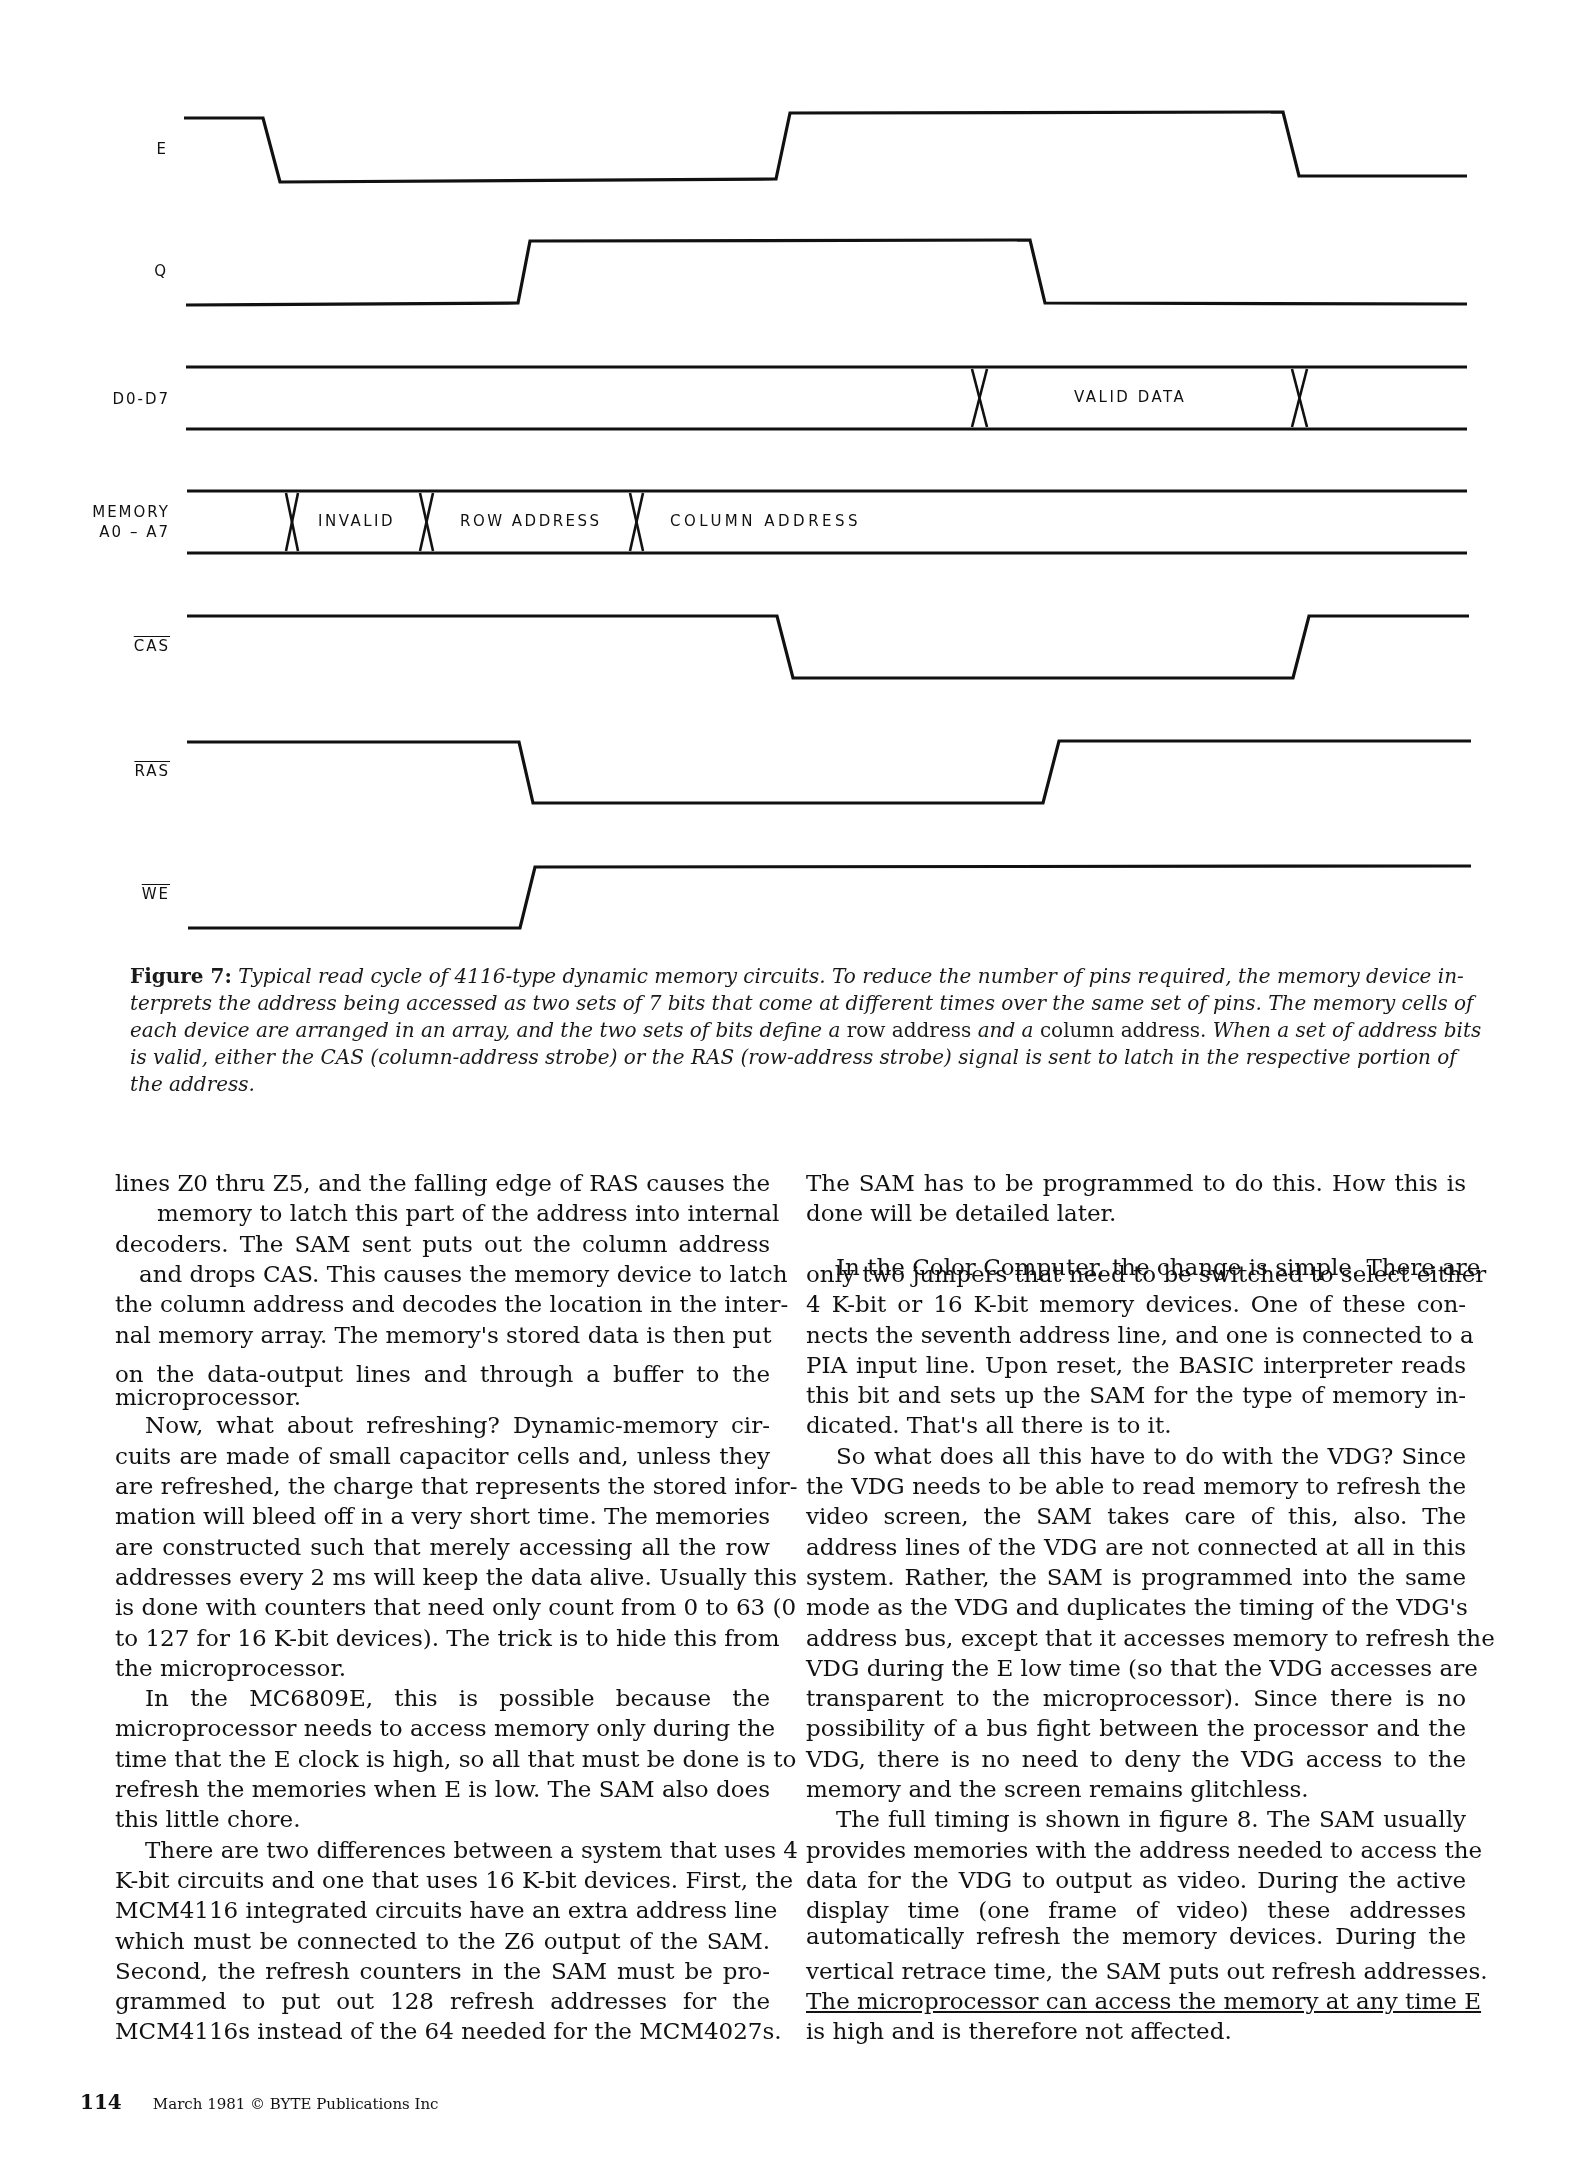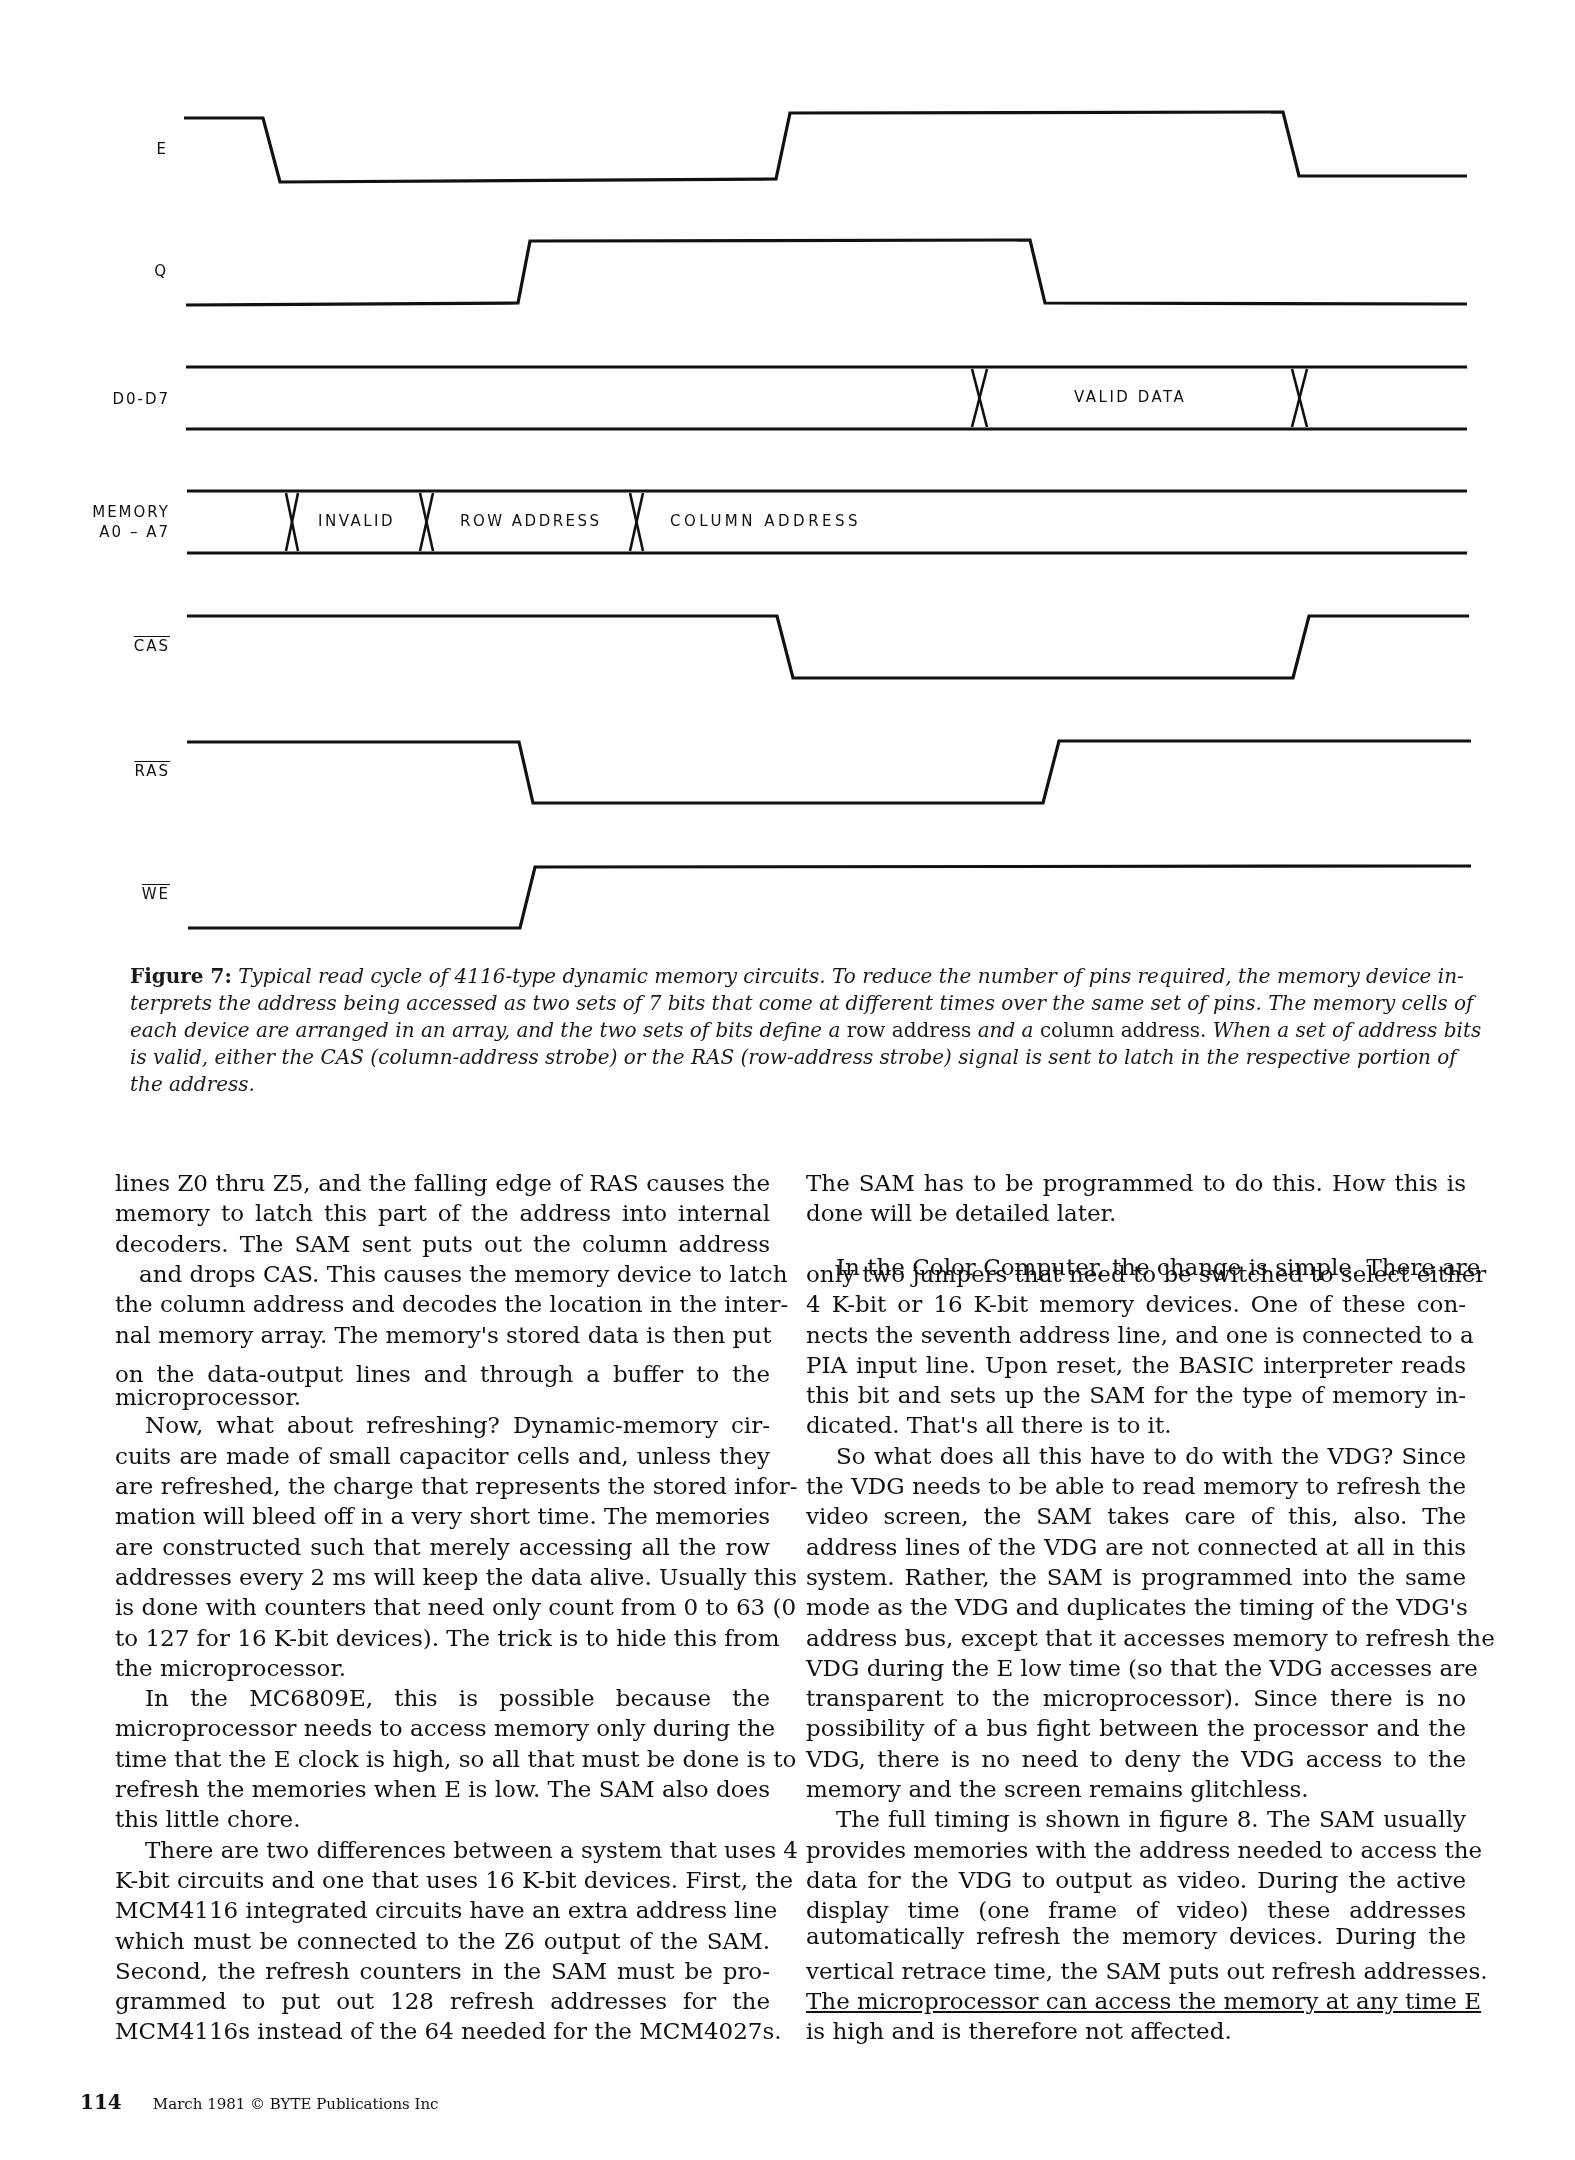--- a/index.html
+++ b/index.html
@@ -85,21 +85,21 @@
   <div class="cline" style="top:27px;">terprets the address being accessed as two sets of 7 bits that come at different times over the same set of pins. The memory cells of</div>
   <div class="cline" style="top:54px;">
     <span>each device are arranged in an array, and the two sets of bits define a</span><span class="up"> row address </span><span>and a</span><span class="up"> column address. </span><span>When a set of address bits</span>
   </div>
   <div class="cline" style="top:81px;">is valid, either the CAS (column-address strobe) or the RAS (row-address strobe) signal is sent to latch in the respective portion of</div>
   <div class="cline" style="top:108px;">the address.</div>
 </div>
 
 <div class="col left" id="col-left">
     <div class="bline" style="top: 0px; width: 655px;"><span style="white-space: nowrap;">lines Z0 thru Z5, and the falling edge of RAS causes the</span></div>
-    <div class="bline" style="top: 30.3px; width: 655px;"><span style="white-space: nowrap;">memory to latch this part of the address into internal</span></div>
+    <div class="bline" style="top: 30.3px; width: 655px;"><span style="white-space: nowrap; margin-left: 42px;">memory to latch this part of the address into internal</span></div>
     <div class="bline" style="top: 60.6px; width: 655px;"><span style="white-space: nowrap;">decoders. The SAM sent puts out the column address</span></div>
     <div class="bline" style="top: 90.9px; width: 655px;"><span style="white-space: nowrap; margin-left: 24px;">and drops CAS. This causes the memory device to latch</span></div>
     <div class="bline" style="top: 121.2px; width: 655px;"><span style="white-space: nowrap;">the column address and decodes the location in the inter-</span></div>
     <div class="bline" style="top: 151.5px; width: 655px;"><span style="white-space: nowrap;">nal memory array. The memory's stored data is then put</span></div>
     <div class="bline" style="top: 191px; width: 655px;"><span style="white-space: nowrap;">on the data-output lines and through a buffer to the</span></div>
     <div class="bline last" style="top: 214px; width: 655px;">microprocessor.</div>
     <div class="bline indent" style="top: 242.4px; width: 655px;"><span style="white-space: nowrap;">Now, what about refreshing? Dynamic-memory cir-</span></div>
     <div class="bline" style="top: 272.7px; width: 655px;"><span style="white-space: nowrap;">cuits are made of small capacitor cells and, unless they</span></div>
     <div class="bline" style="top: 303px; width: 655px;"><span style="white-space: nowrap;">are refreshed, the charge that represents the stored infor-</span></div>
     <div class="bline" style="top: 333.3px; width: 655px;"><span style="white-space: nowrap;">mation will bleed off in a very short time. The memories</span></div>

